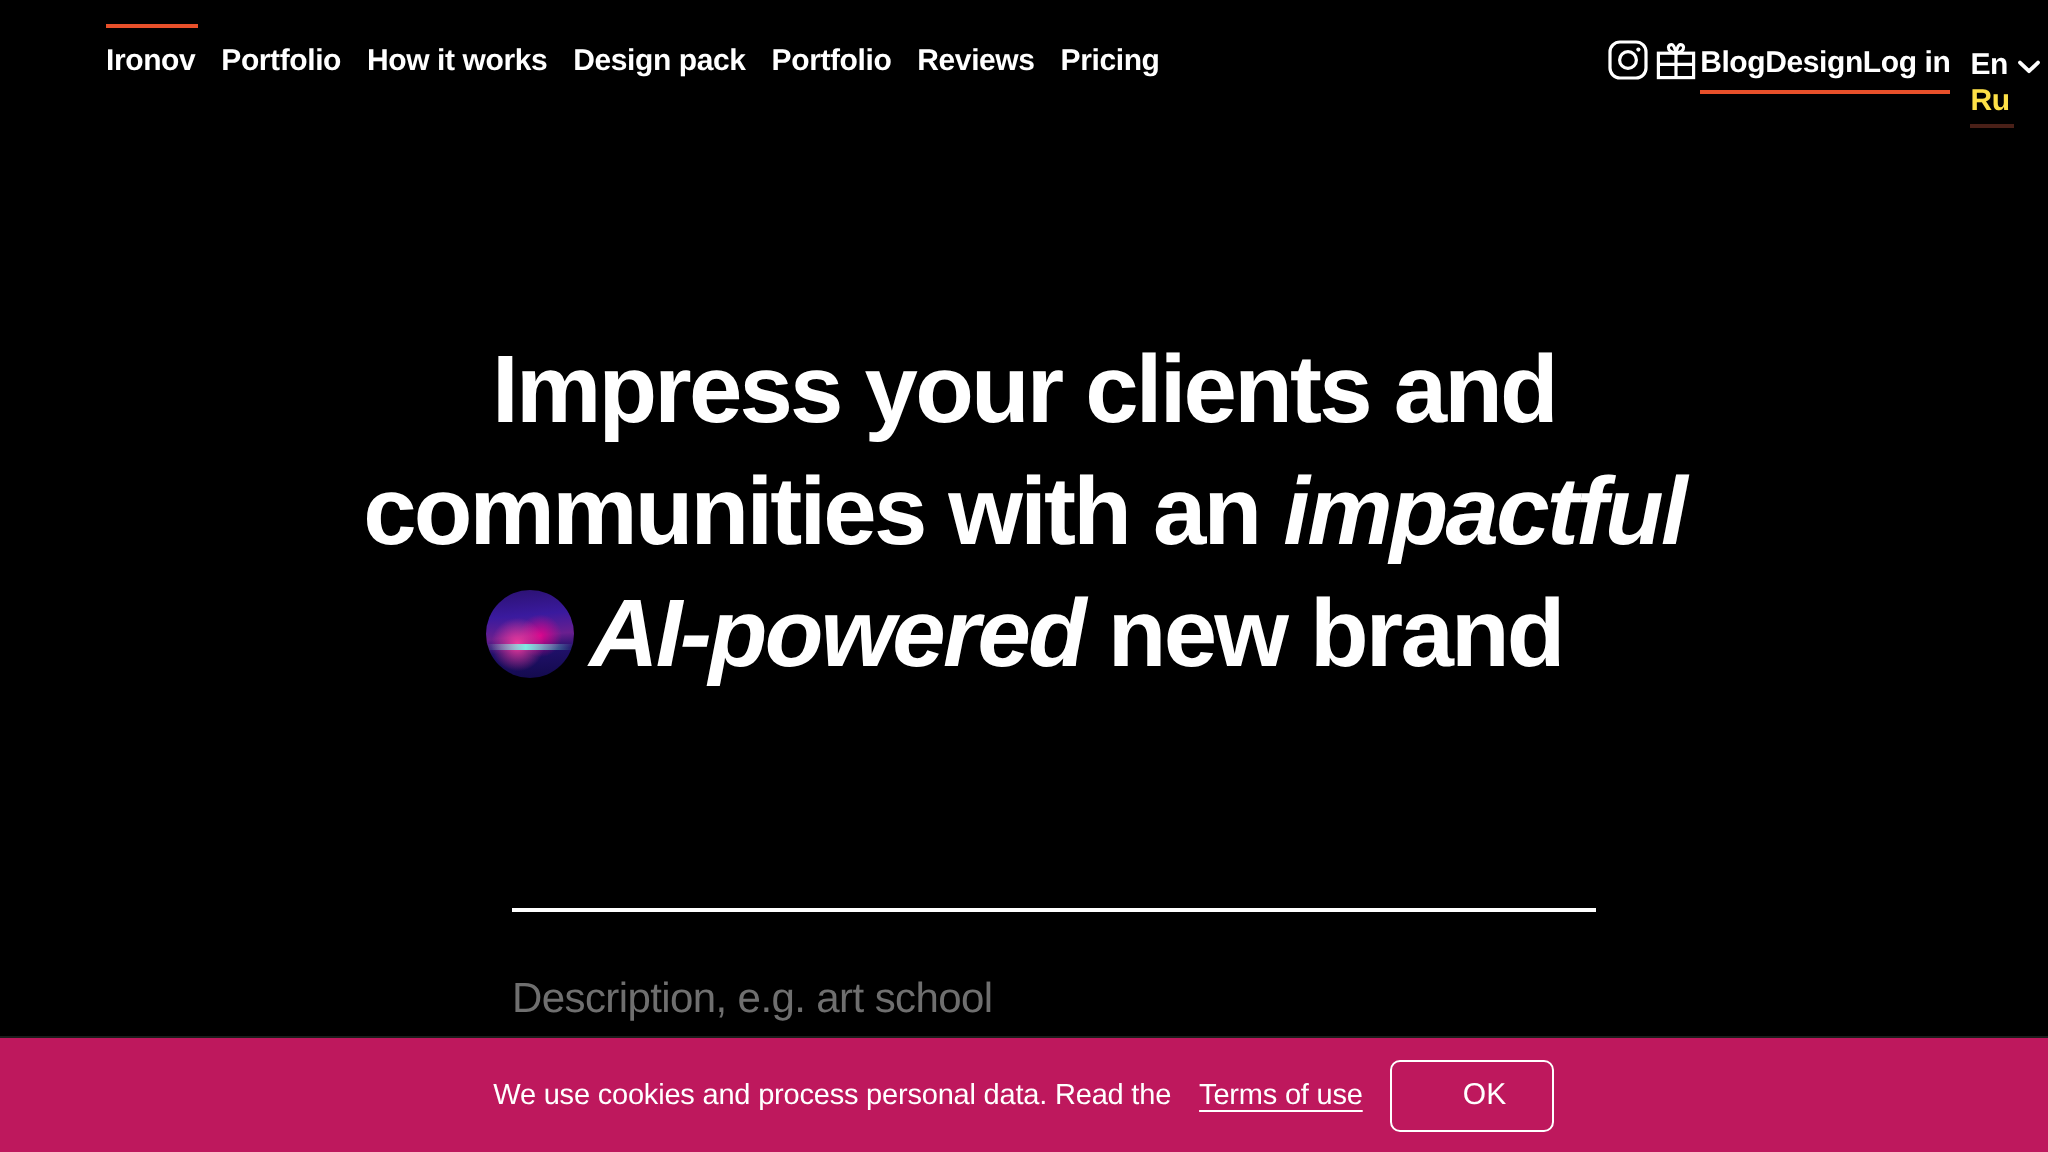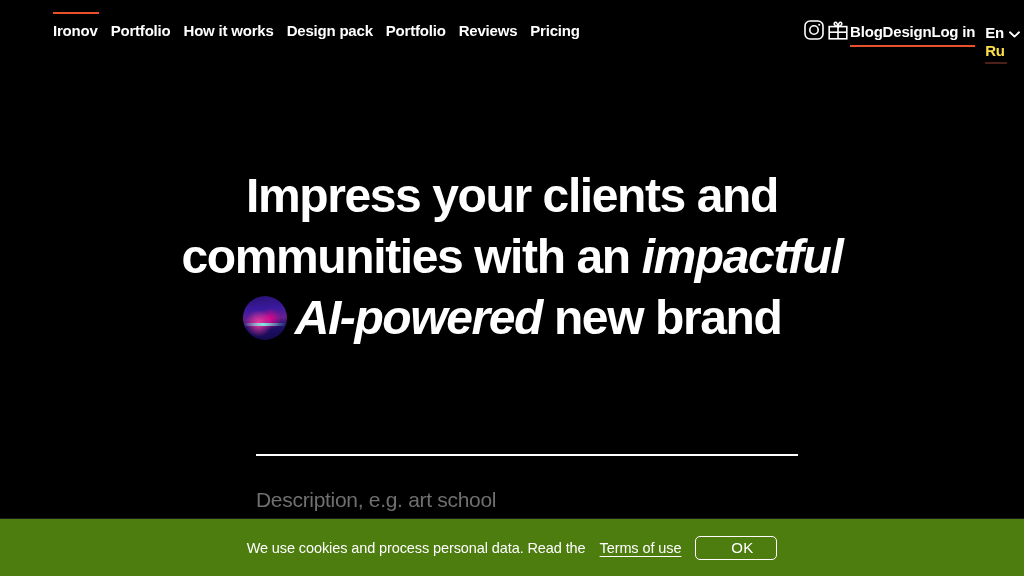--- a/index.html
+++ b/index.html
@@ -227,21 +227,21 @@
     background: #2a2a2a;
   }
 
   
   .cookie-bar {
     position: absolute;
     left: 0;
     bottom: 0;
     width: 1024px;
     height: 58px;
-    background: #4d7c0f;
+    background: #be185d;
     border-top: 1px solid #1c1c1c;
     display: flex;
     align-items: center;
     justify-content: center;
     gap: 14px;
   }
   .cookie-text {
     font-size: 14.5px;
     letter-spacing: -0.1px;
     color: #ffffff;
@@ -249,21 +249,21 @@
   }
   .cookie-link {
     color: #ffffff;
     text-decoration: underline;
     text-underline-offset: 3px;
     cursor: pointer;
     white-space: nowrap;
   }
   .cookie-ok {
     width: 82px;
-    height: 24px;
+    height: 36px;
     border: 1px solid #ffffff;
     border-radius: 5px;
     background: transparent;
     color: #ffffff;
     font-family: "Liberation Sans", sans-serif;
     font-size: 15px;
     letter-spacing: 0.2px;
     cursor: pointer;
     padding-left: 12px;
   }

